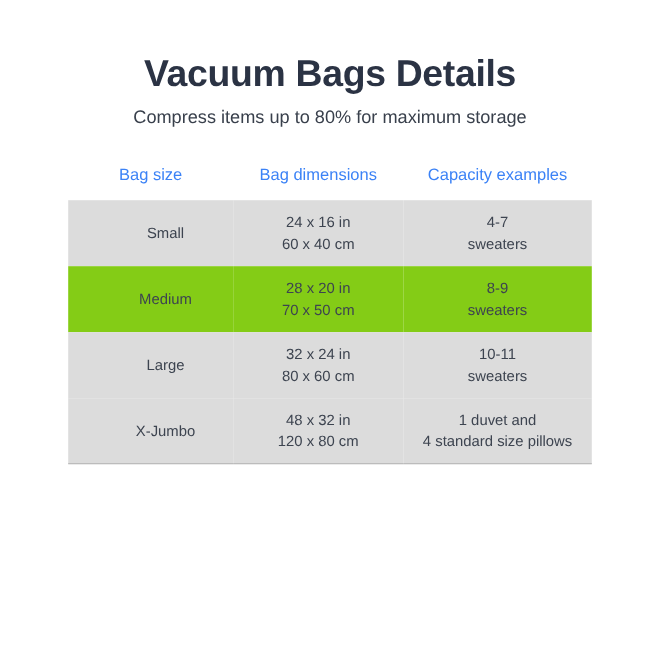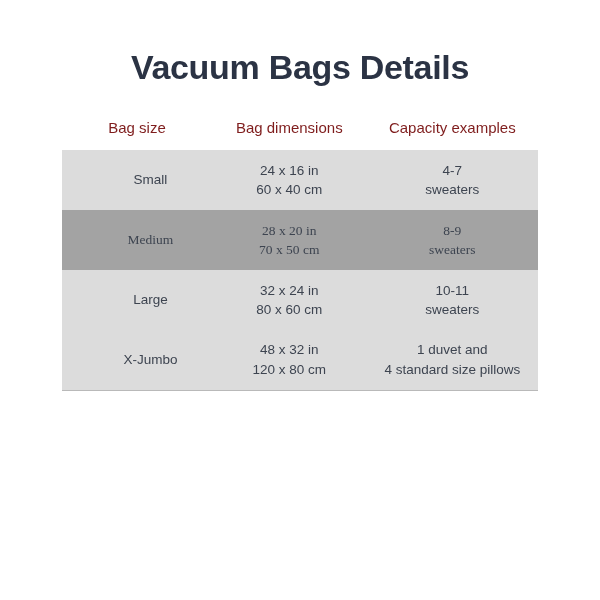--- a/index.html
+++ b/index.html
@@ -54,36 +54,35 @@
     border-collapse: collapse;
     table-layout: fixed;
   }
   .spec-table col.c1 { width: 31.5%; }
   .spec-table col.c2 { width: 32.5%; }
   .spec-table col.c3 { width: 36.0%; }
 
   .spec-table thead th {
     font-size: 15px;
     font-weight: normal;
-    color: #7f1d1d;
+    color: #3b82f6;
     text-align: center;
     padding: 0 0 14px 0;
     vertical-align: bottom;
     background: #ffffff;
   }
 
   .spec-table tbody tr {
     height: 60px;
   }
   .spec-table tbody tr.striped {
     background: #dcdcdc;
   }
   .spec-table tbody tr.plain {
-    background: #a3a3a3;
-    font-family: Liberation Serif, serif;
+    background: #84cc16;
   }
   .spec-table tbody tr.last-row td {
     border-bottom: 1px solid #b9b9b9;
   }
 
   .spec-table tbody td {
     text-align: center;
     vertical-align: middle;
     color: #3d4450;
     font-size: 13.5px;
@@ -98,20 +97,21 @@
     display: block;
   }
 </style>
 </head>
 <body>
 
 <div class="page">
 
   <div class="header">
     <h1 class="title">Vacuum Bags Details</h1>
+    <p class="subtitle">Compress items up to 80% for maximum storage</p>
   </div>
 
   <div class="table-wrap">
     <table class="spec-table">
       <colgroup>
         <col class="c1">
           <col class="c2">
           <col class="c3">
       </colgroup>
       <thead>

